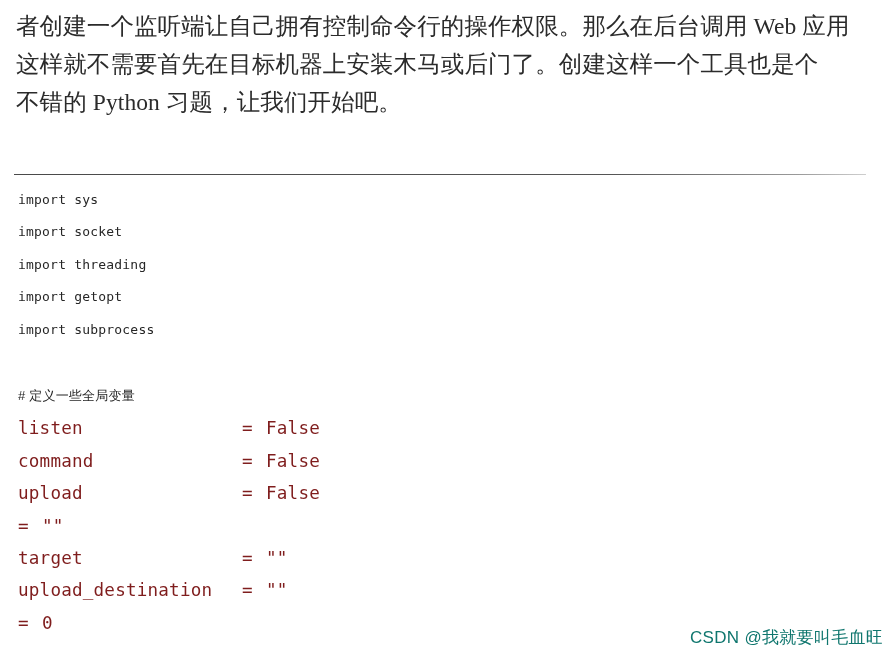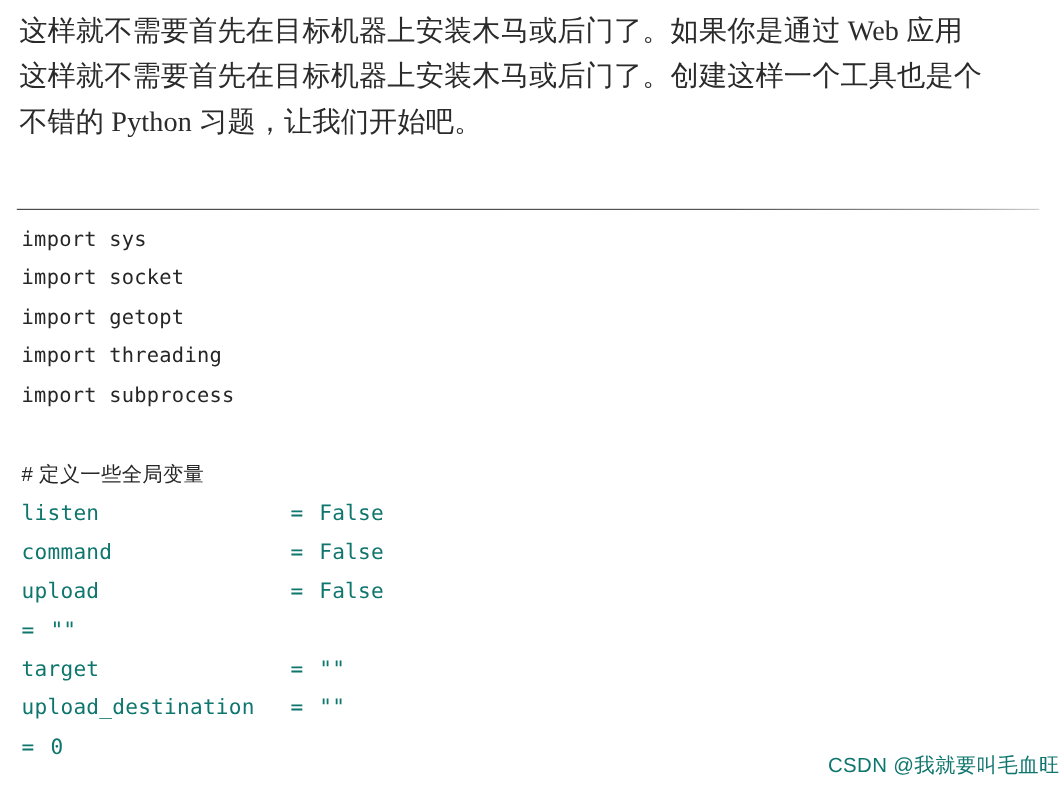--- a/index.html
+++ b/index.html
@@ -44,21 +44,21 @@
 
   
   #code {
     position: absolute;
     left: 18px;
     top: 184px;
     width: 620px;
   }
   .code-line {
     font-family: "DejaVu Sans Mono", "Liberation Mono", monospace;
-    font-size: 17px;
+    font-size: 13px;
     line-height: 32.4px;
     color: #262626;
     white-space: pre;
     letter-spacing: 0.2px;
     display: block;
     height: 32.4px;
   }
   .code-line.comment {
     font-family: Liberation Sans, sans-serif;
   }
@@ -66,21 +66,21 @@
     height: 32.4px;
   }
   
   .assign {
     display: flex;
     align-items: flex-end;
     font-family: "DejaVu Sans Mono", "Liberation Mono", monospace;
     font-size: 17.6px;
     line-height: 32.4px;
     height: 32.4px;
-    color: #0f766e;
+    color: #7f1d1d;
     letter-spacing: 0.2px;
     white-space: pre;
   }
   .assign .nm {
     min-width: 224px;
     display: inline-block;
   }
   .assign .eq {
     display: inline-block;
     width: 24px;
@@ -102,33 +102,33 @@
     color: #0f766e;
     white-space: pre;
     letter-spacing: 0.3px;
     user-select: none;
   }
 </style>
 </head>
 <body>
 
 <div id="prose">
-  <div class="prose-line">这样就不需要首先在目标机器上安装木马或后门了。如果你是通过 Web 应用</div>
+  <div class="prose-line">者创建一个监听端让自己拥有控制命令行的操作权限。那么在后台调用 Web 应用</div>
   <div class="prose-line">这样就不需要首先在目标机器上安装木马或后门了。创建这样一个工具也是个</div>
   <div class="prose-line">不错的 Python 习题，让我们开始吧。</div>
 </div>
 
 <div id="divider"></div>
 
 <div id="code">
 
   <span class="code-line">import sys</span>
   <span class="code-line">import socket</span>
+  <span class="code-line">import threading</span>
   <span class="code-line">import getopt</span>
-  <span class="code-line">import threading</span>
   <span class="code-line">import subprocess</span>
 
   <div id="code-gap" class="code-line blank"></div>
 
   <span class="code-line comment"># 定义一些全局变量</span>
 
   <div class="assign">
     <span class="nm">listen</span>
     <span class="eq">=</span>
     <span class="vl">False</span>

